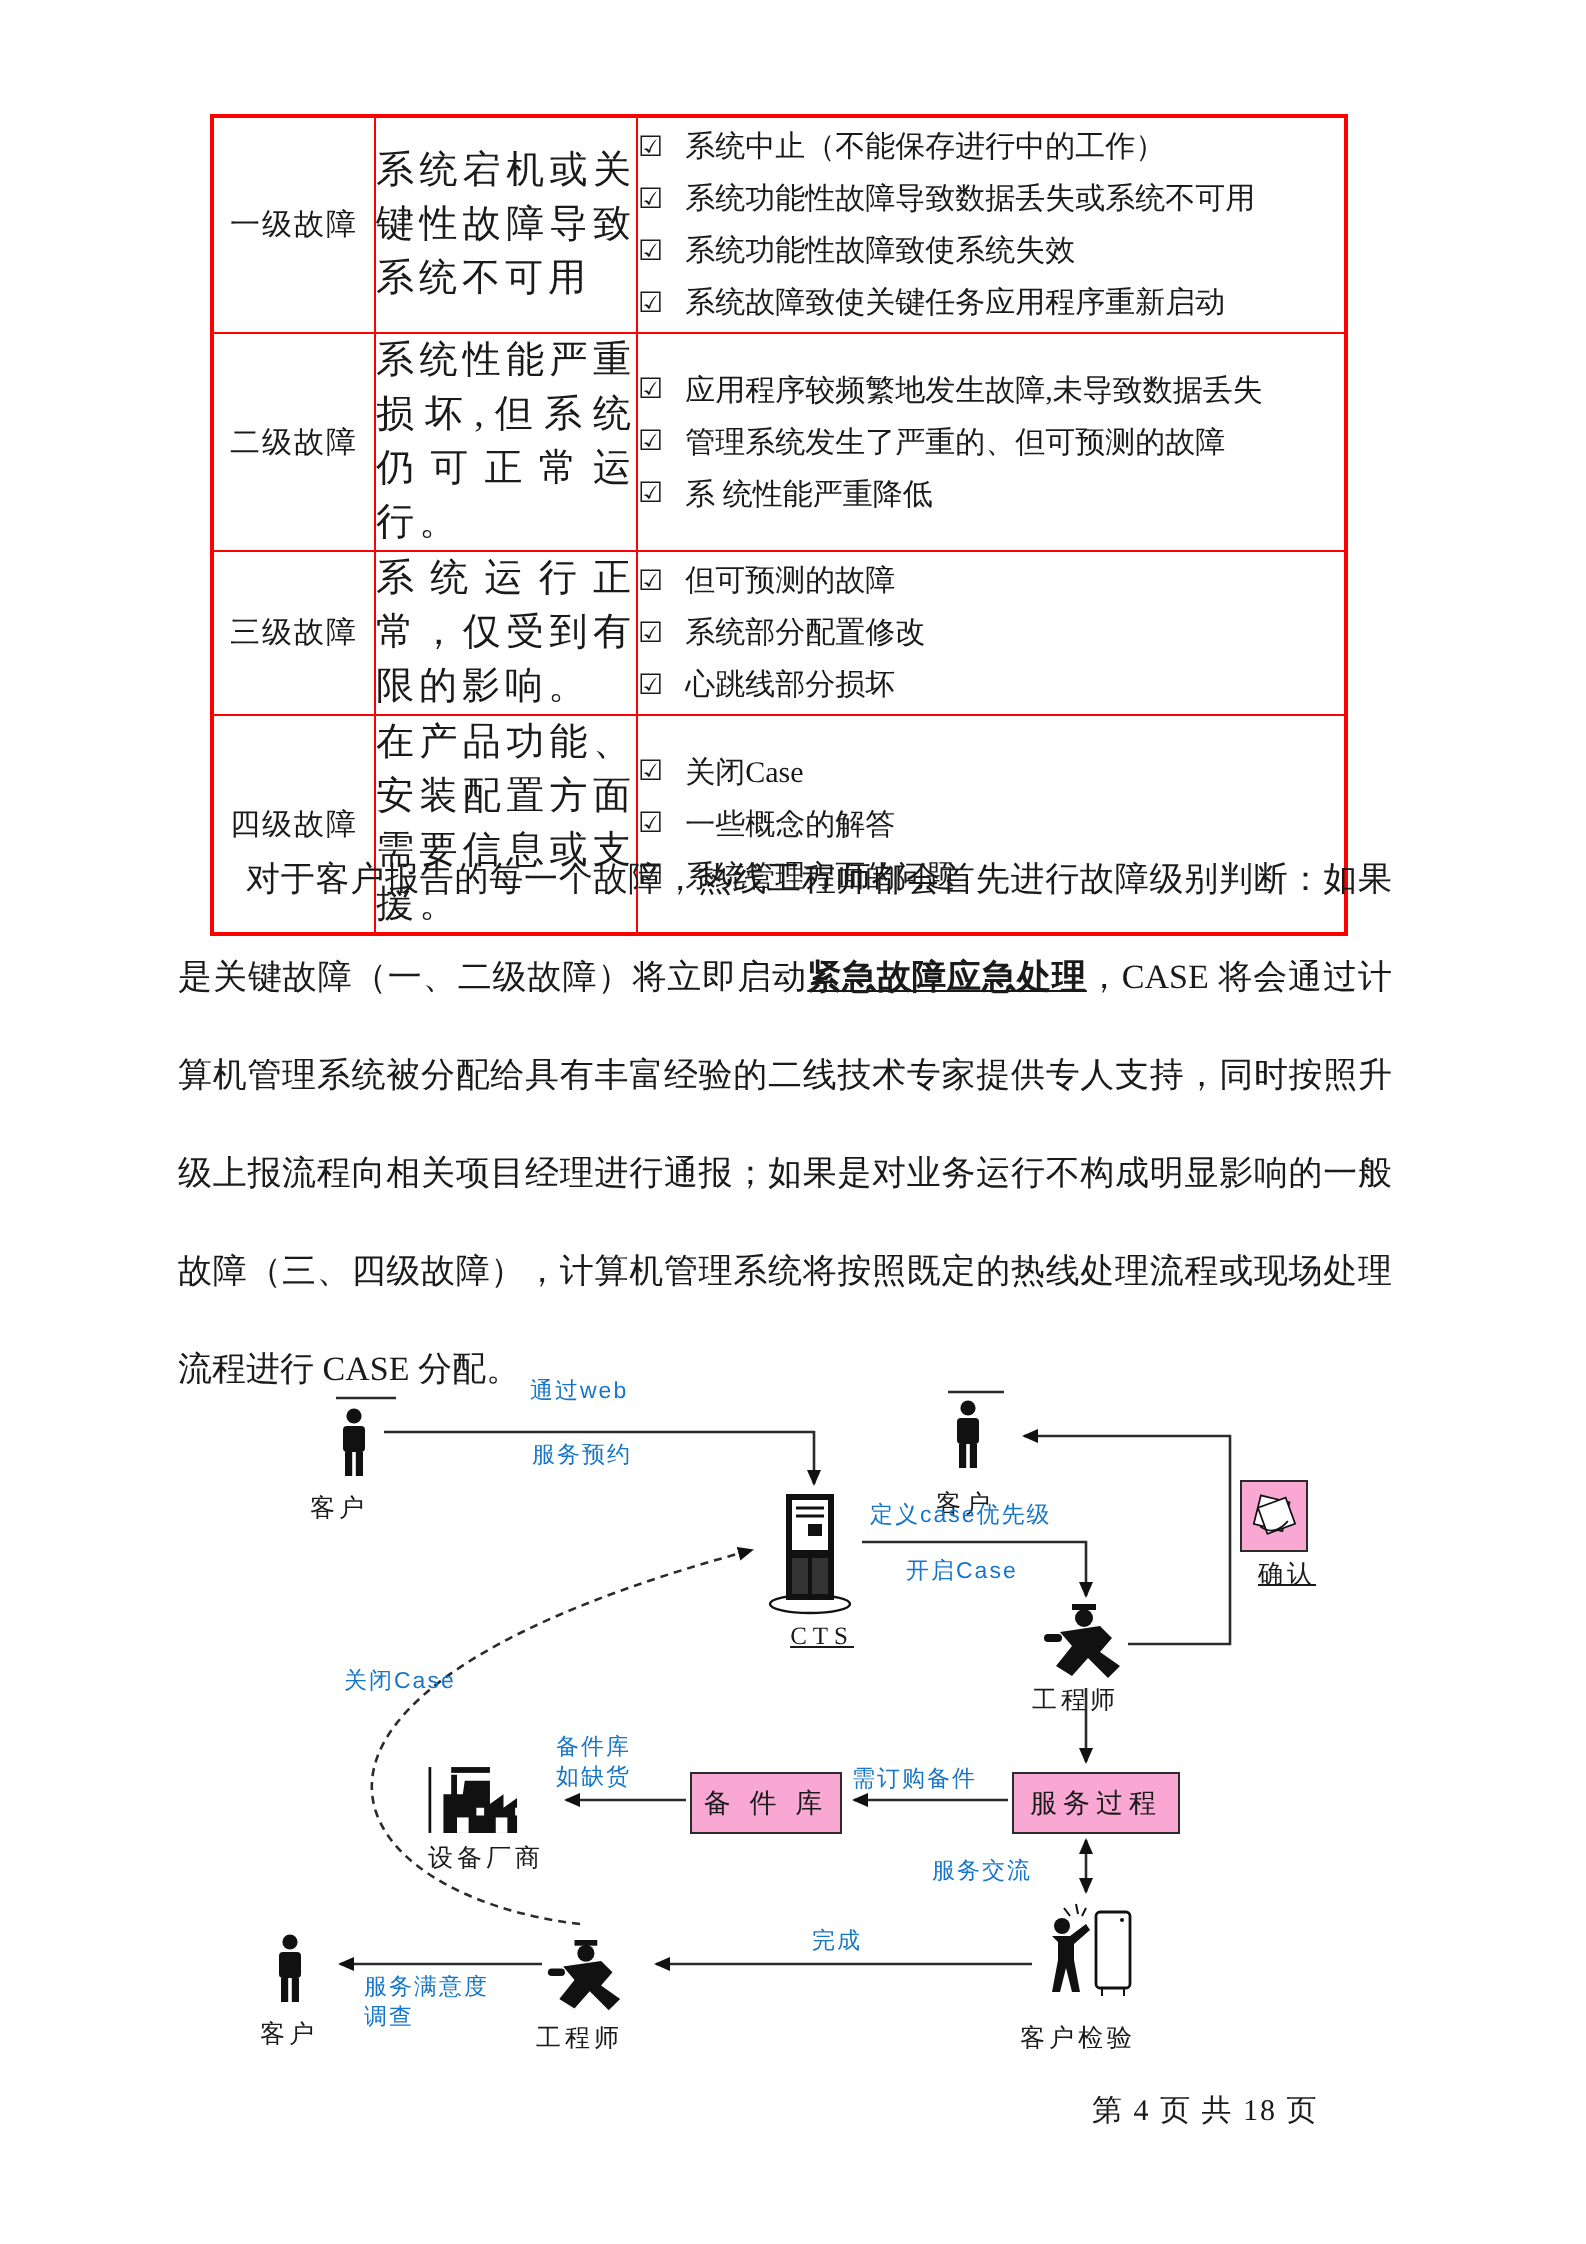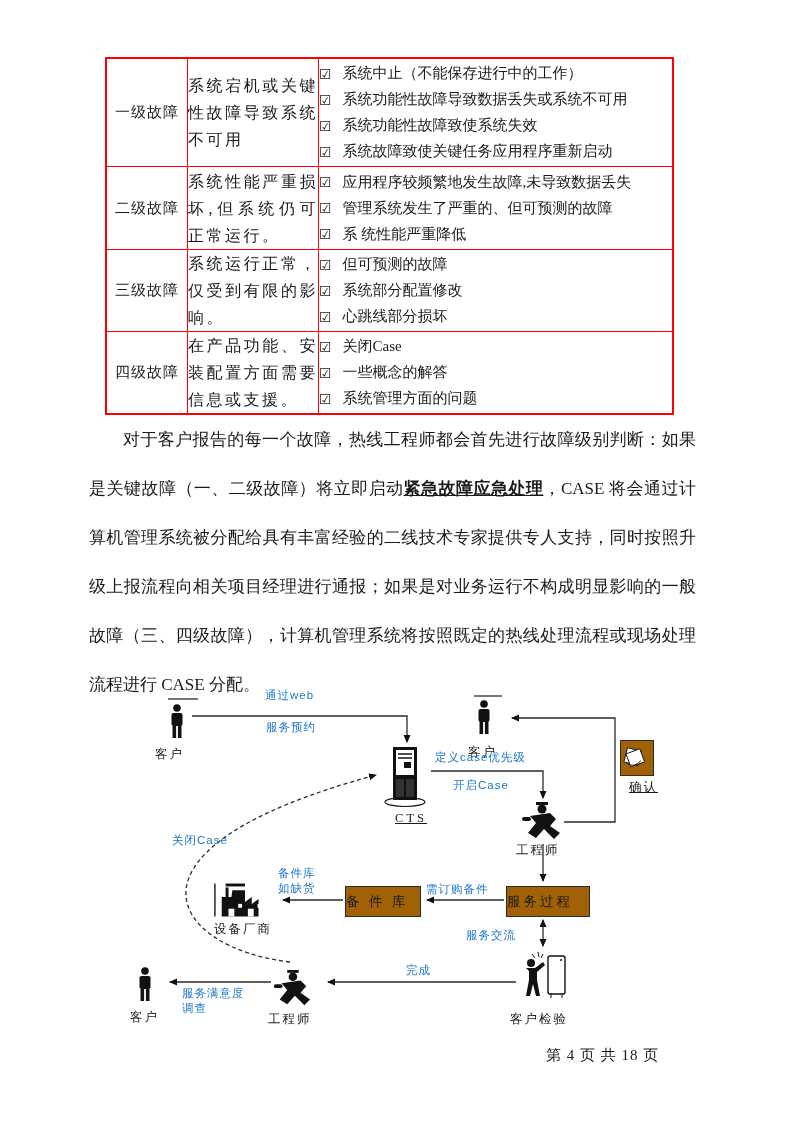--- a/index.html
+++ b/index.html
@@ -5,21 +5,21 @@
   html,body{margin:0;padding:0;background:#fff;}
   .page{position:relative;width:793px;height:1122px;background:#fff;overflow:hidden;
         font-family:"Liberation Serif","DejaVu Serif",serif;color:#1a1a1a;}
 
   
   table.fault-table{position:absolute;left:105px;top:57px;width:563px;
         border-collapse:collapse;table-layout:fixed;}
   table.fault-table td{border:1.6px solid #fe0000;vertical-align:middle;padding:0;}
   table.fault-table{border:2px solid #fe0000;}
   td.level{width:80px;text-align:center;font-size:15px;letter-spacing:1px;}
-  td.desc{width:130px;font-size:16px;letter-spacing:2.5px;line-height:27px;
+  td.desc{width:130px;font-size:19px;letter-spacing:2.5px;line-height:27px;
         padding:4px 9px;text-align:justify;text-justify:inter-character;}
   td.items{width:353px;padding:5px 6px 5px 10px;}
   .item{display:flex;align-items:center;gap:11px;height:26px;font-size:15px;white-space:nowrap;}
   .cb{font-family:"DejaVu Sans",sans-serif;font-size:14px;line-height:14px;}
   tr.r1 td{height:107px;} tr.r2 td{height:82px;} tr.r3 td{height:78px;} tr.r4 td{height:76px;}
 
   
   .body-text{position:absolute;left:89px;top:415px;width:607px;margin:0;
         font-size:17px;line-height:49px;text-align:justify;text-indent:34px;}
   .body-text .em{font-weight:bold;text-decoration:underline;}
@@ -29,22 +29,22 @@
 
   
   .diagram{position:absolute;left:130px;top:680px;width:545px;height:362px;}
   .diagram svg.lines{position:absolute;left:0;top:0;}
   .dicon{position:absolute;}
   .dlab{position:absolute;font-size:12.5px;letter-spacing:2px;color:#1a1a1a;white-space:nowrap;text-align:right;}
   .dlab.ctr{text-align:right;text-decoration:underline;}
   .blab{position:absolute;font-family:"Liberation Sans","DejaVu Sans",sans-serif;
         font-size:11.5px;font-weight:normal;color:#1876c8;letter-spacing:1px;white-space:nowrap;}
   .blab.ctr{text-align:left;}
-  .dbox{position:absolute;border:1.4px solid #2b2b2b;background:#a16207;display:flex;
-        align-items:center;justify-content:flex-start;font-size:13.5px;letter-spacing:3px;}
+  .dbox{position:absolute;border:1.4px solid #2b2b2b;background:#f9a8d4;display:flex;
+        align-items:center;justify-content:center;font-size:13.5px;letter-spacing:3px;}
 </style>
 </head>
 <body>
 
 <div class="page">
 
   <table class="fault-table">
     <tbody>
         <tr class="r1">
       <td class="level">一级故障</td>

